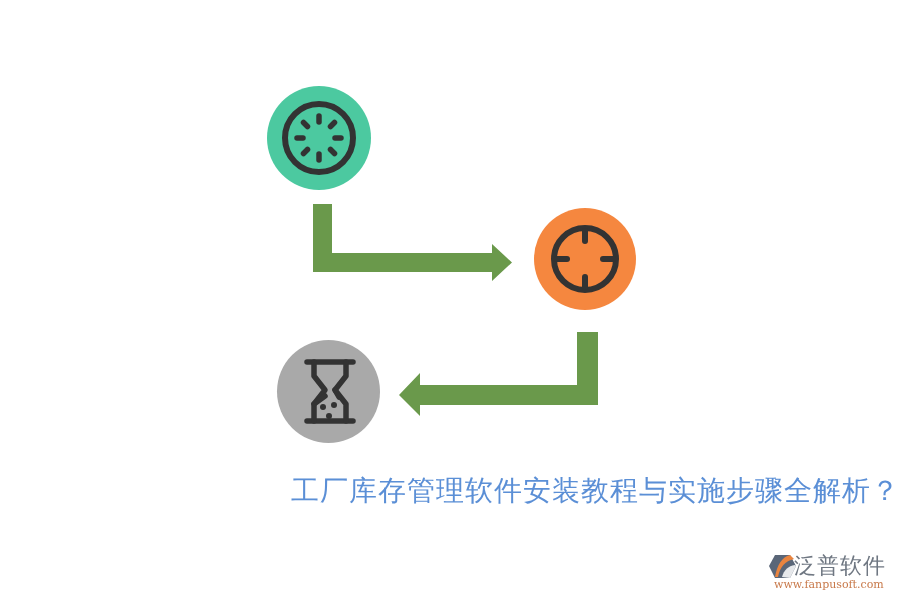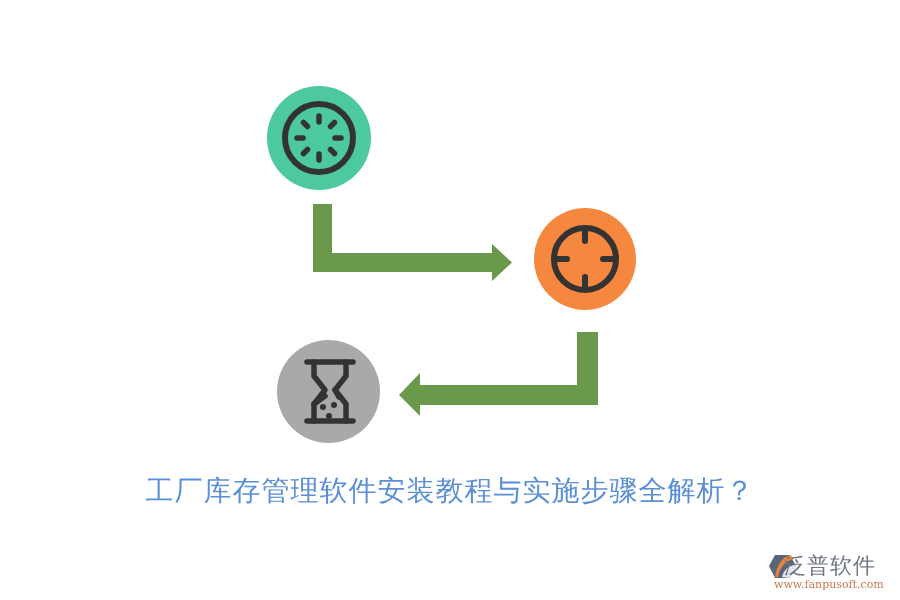--- a/index.html
+++ b/index.html
@@ -6,26 +6,26 @@
     body {
       width: 900px; height: 600px; background: #ffffff;
       position: relative; overflow: hidden;
       font-family: "DejaVu Sans", sans-serif;
     }
     .canvas { position: absolute; left: 0; top: 0; width: 900px; height: 600px; }
     .node { position: absolute; border-radius: 50%; }
     .node svg { position: absolute; left: 0; top: 0; }
     .title {
       position: absolute; left: 0; top: 472px; width: 900px;
-      text-align: center; font-size: 28px; letter-spacing: 1px;
+      text-align: right; font-size: 28px; letter-spacing: 1px;
       font-family: Liberation Mono, monospace; color: #5b8fd6;
     }
     .logo { position: absolute; left: 768px; top: 551px; width: 128px; height: 44px; }
     .logo-cn {
-      position: absolute; left: 16px; top: 0px; font-size: 22px;
+      position: absolute; left: 26px; top: 0px; font-size: 22px;
       color: #6f7782; font-family: "DejaVu Sans", sans-serif; letter-spacing: 1px;
     }
     .logo-url {
       position: absolute; left: 6px; top: 27px; font-size: 11px;
       color: #c8794a; font-family: "DejaVu Serif", serif; text-align: right;
     }
   </style>
 </head>
 <body>
 

